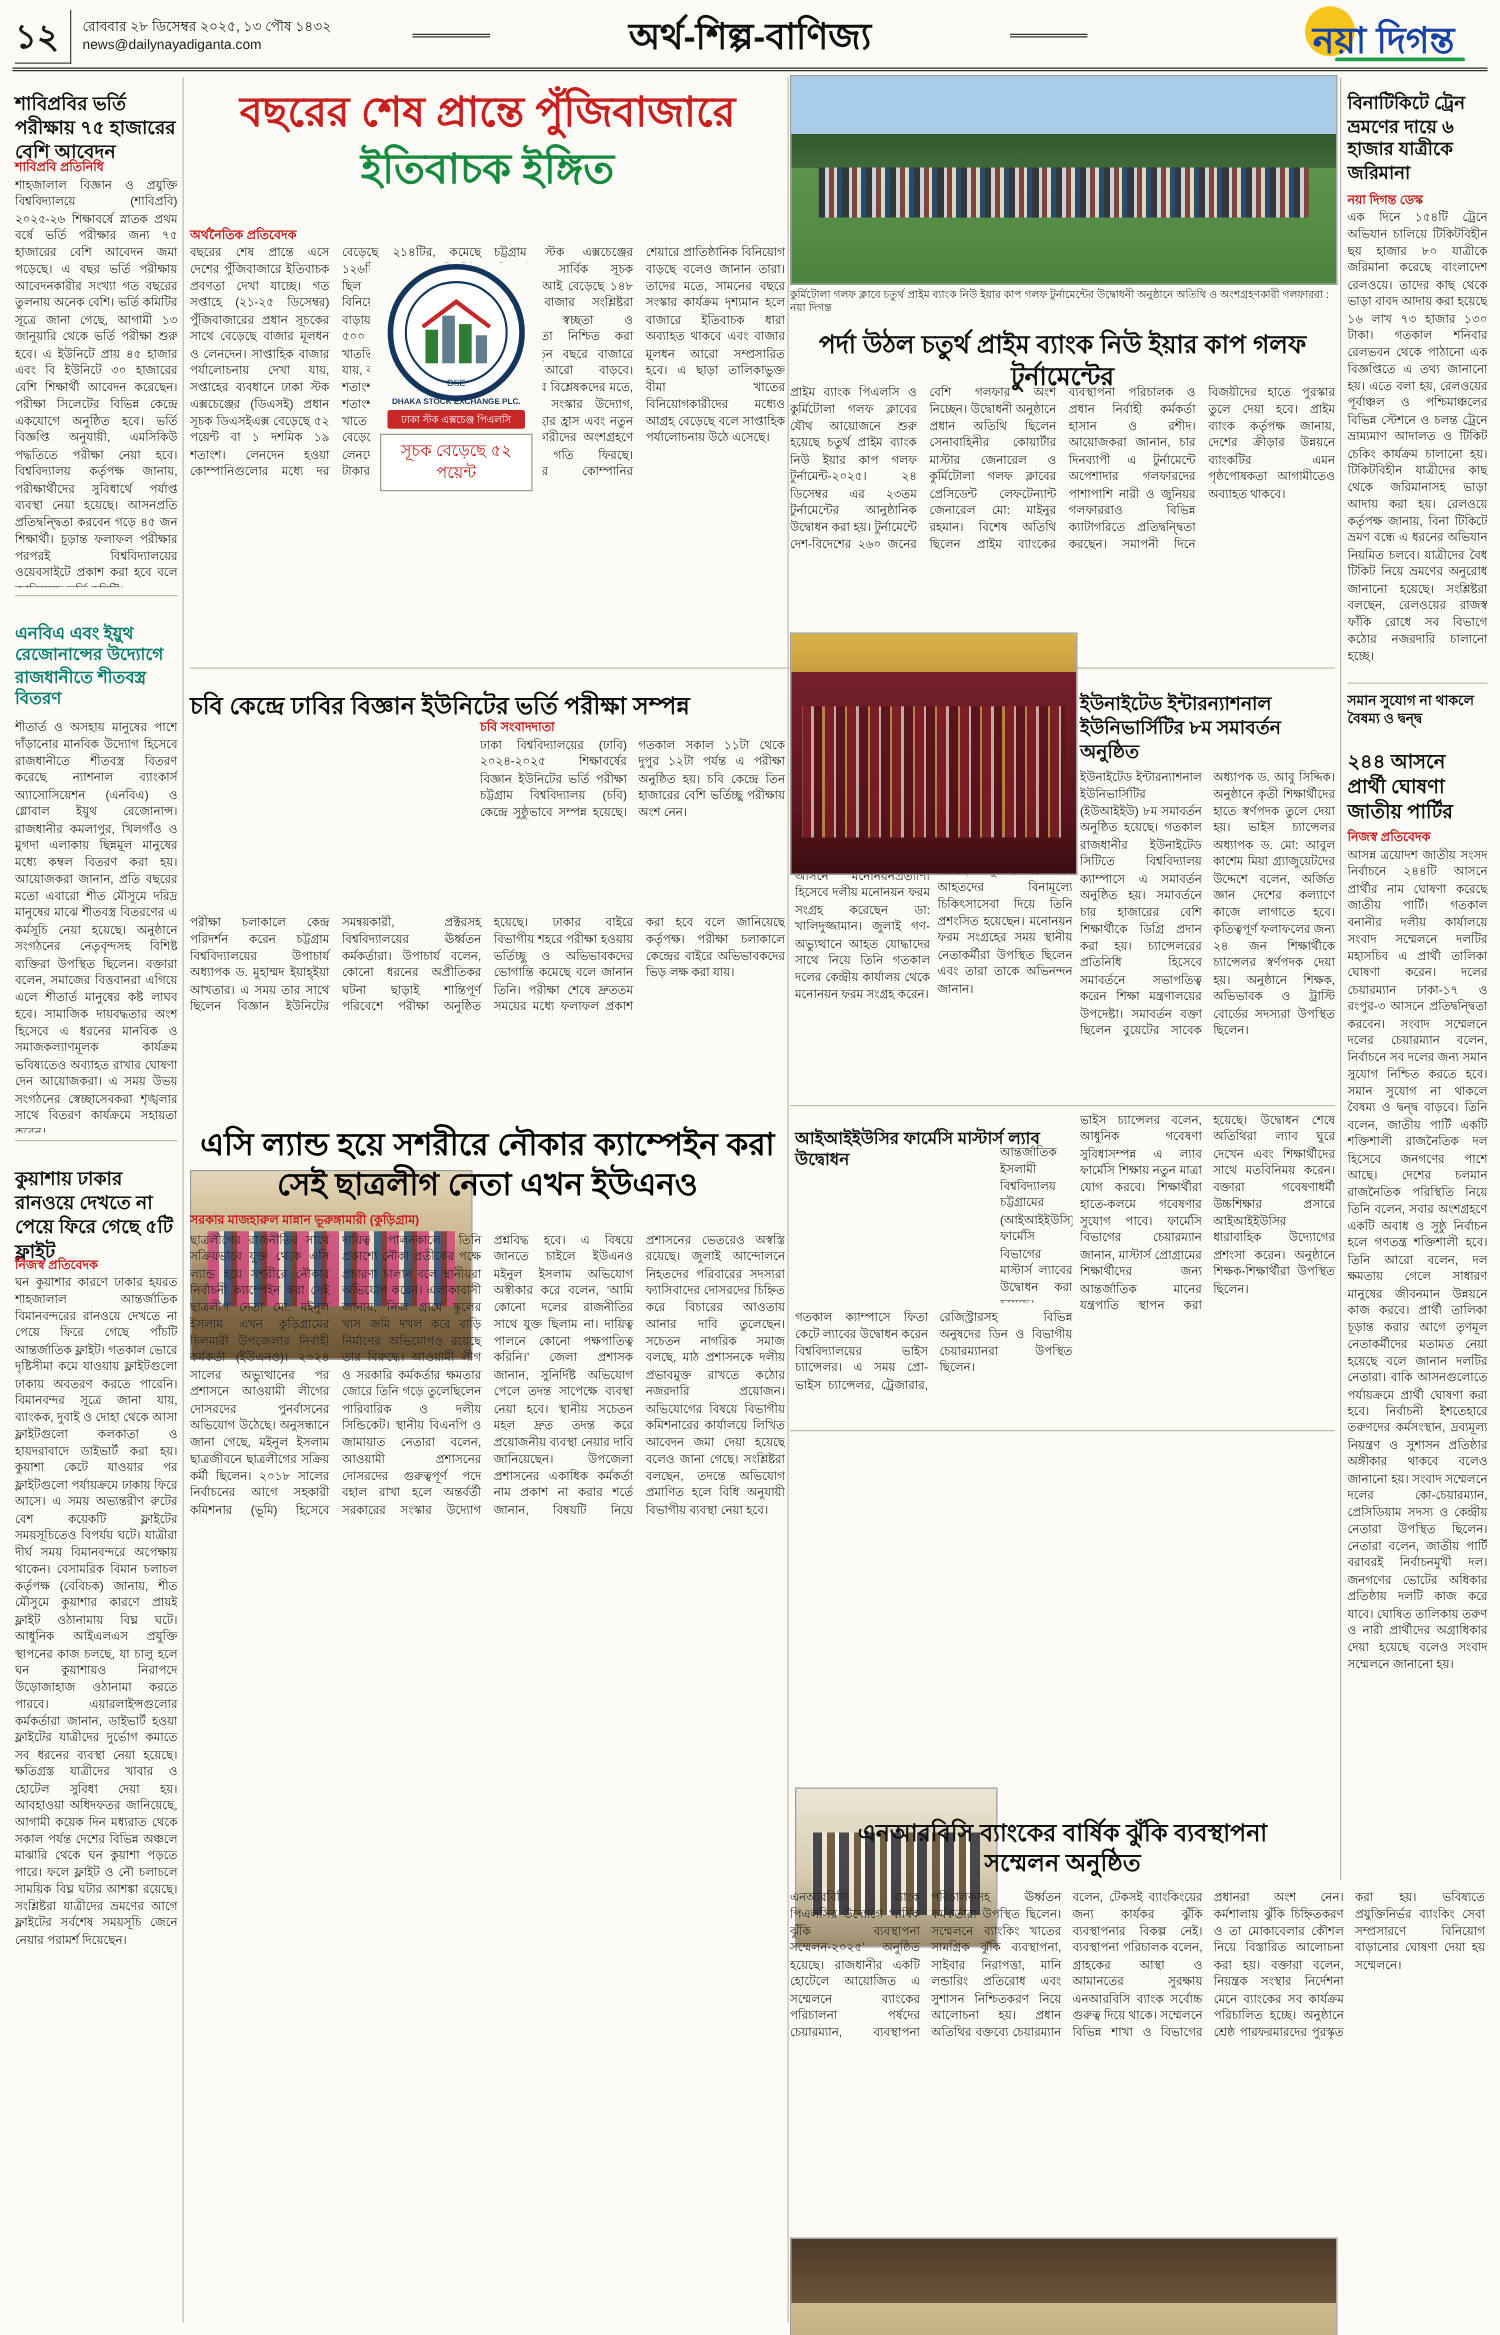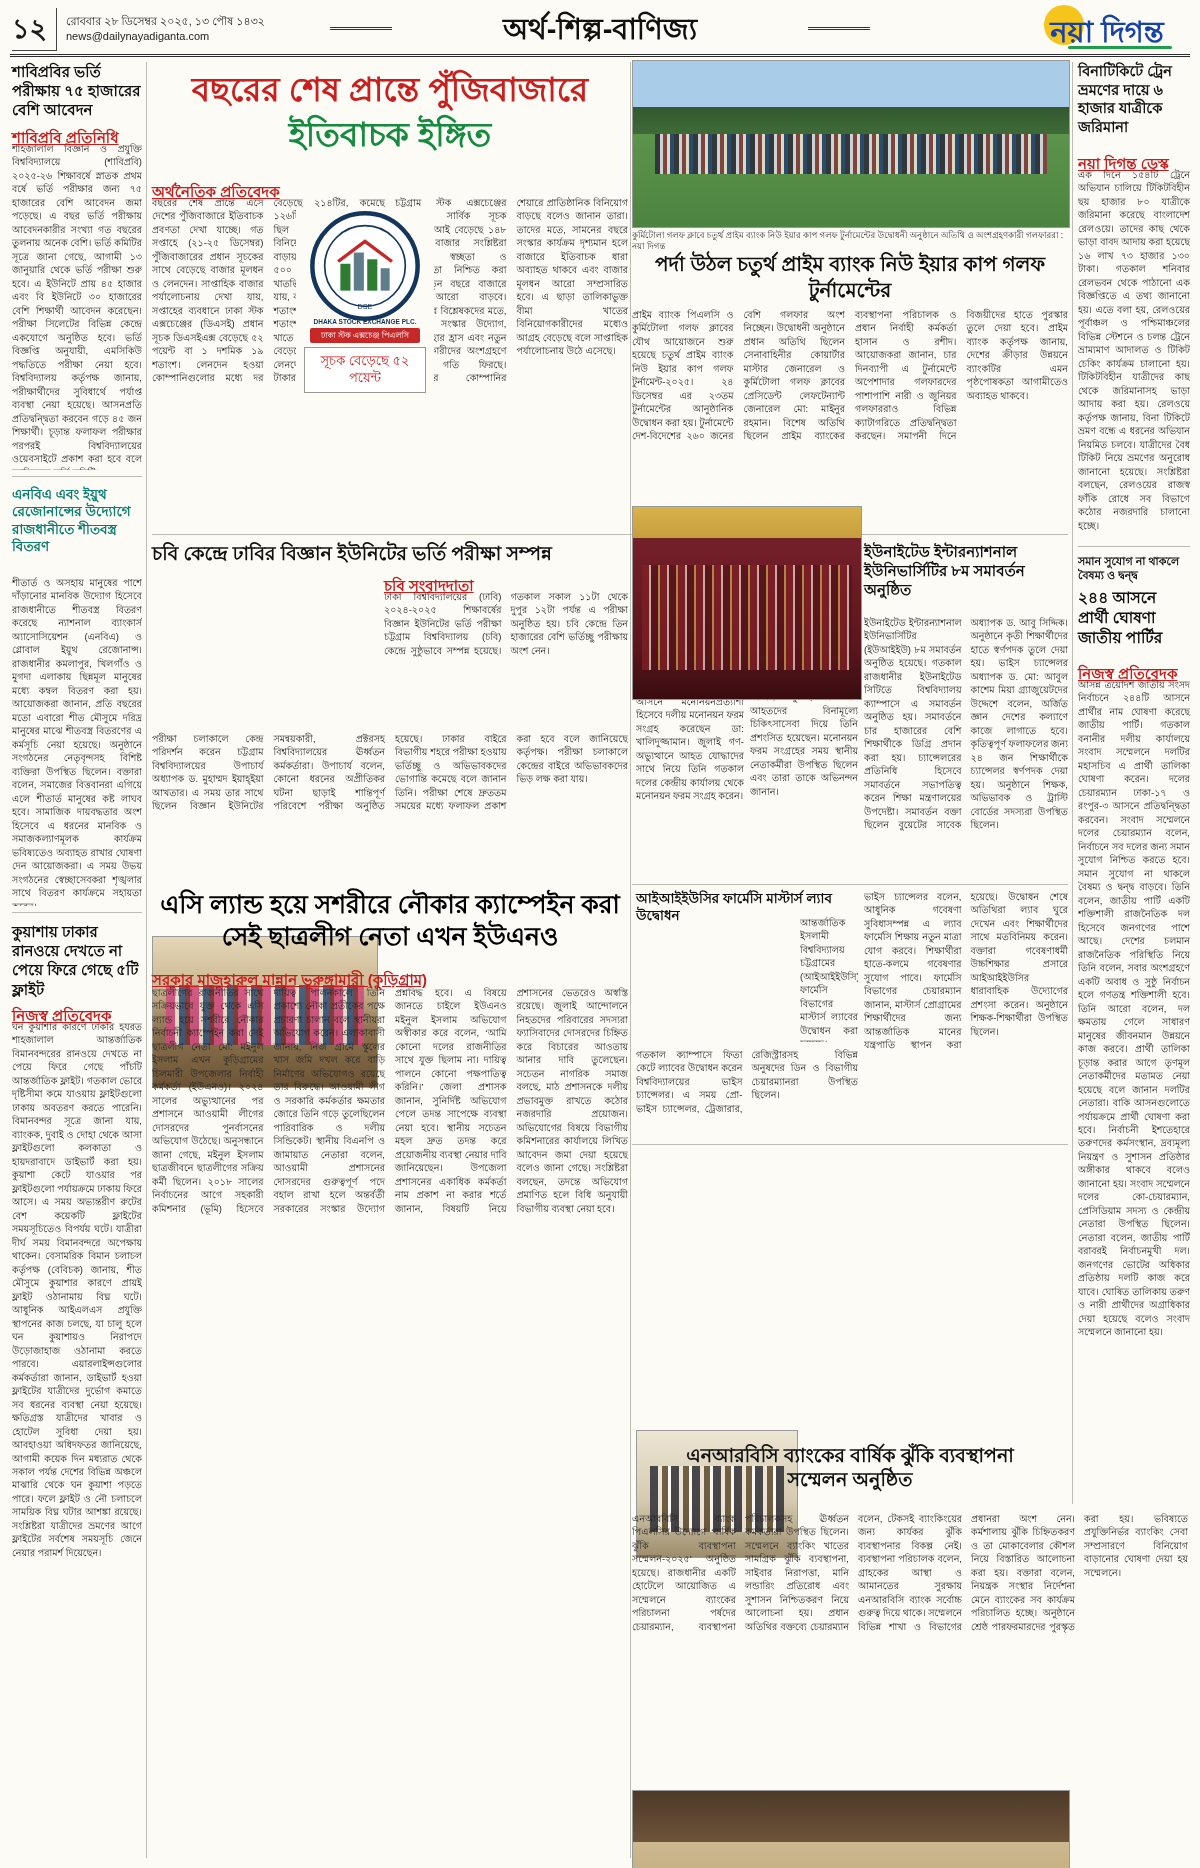--- a/index.html
+++ b/index.html
@@ -2,22 +2,22 @@
 <html><head>
 <meta charset="utf-8">
 <style>
   html,body { margin:0; padding:0; background:#8a8a84; }
   .page {
     position:relative; width:1200px; height:1868px; margin:0 auto;
     background:#fcfbf6; overflow:hidden;
     font-family:"Liberation Sans","DejaVu Sans",sans-serif; color:#1a1a1a;
   }
   .abs { position:absolute; }
-  .headline { font-weight:bold; color:#111; line-height:1.28; }
-  .byline { color:#c41e1e; font-size:15px; font-weight:bold;text-decoration:underline; }
+  .headline { font-weight:bold; color:#111; line-height:1.28;margin-top:12px; }
+  .byline { color:#c41e1e; font-size:10px; font-weight:bold; }
   .body-text { font-size:9.5px; line-height:1.42; text-align:justify; color:#252525; overflow:hidden; }
   .caption { font-size:8.5px; color:#333; line-height:1.3; }
   .cols-2 { column-count:2; column-gap:9px; }
   .cols-4 { column-count:4; column-gap:10px; }
   .cols-5 { column-count:5; column-gap:9px; }
   .vrule { width:1px; background:#bdbcb2; }
   .hrule { height:1px; background:#bdbcb2; }
   .thickrule { height:0; border-top:3px double #2b2b2b; }
   .photo { position:relative; overflow:hidden; border:1px solid #999; }
   .photo-golf { background:linear-gradient(180deg,#a9cde8 0%,#a9cde8 28%,#33592f 28%,#3f6b38 44%,#5d944c 44%,#4c8340 100%); }

